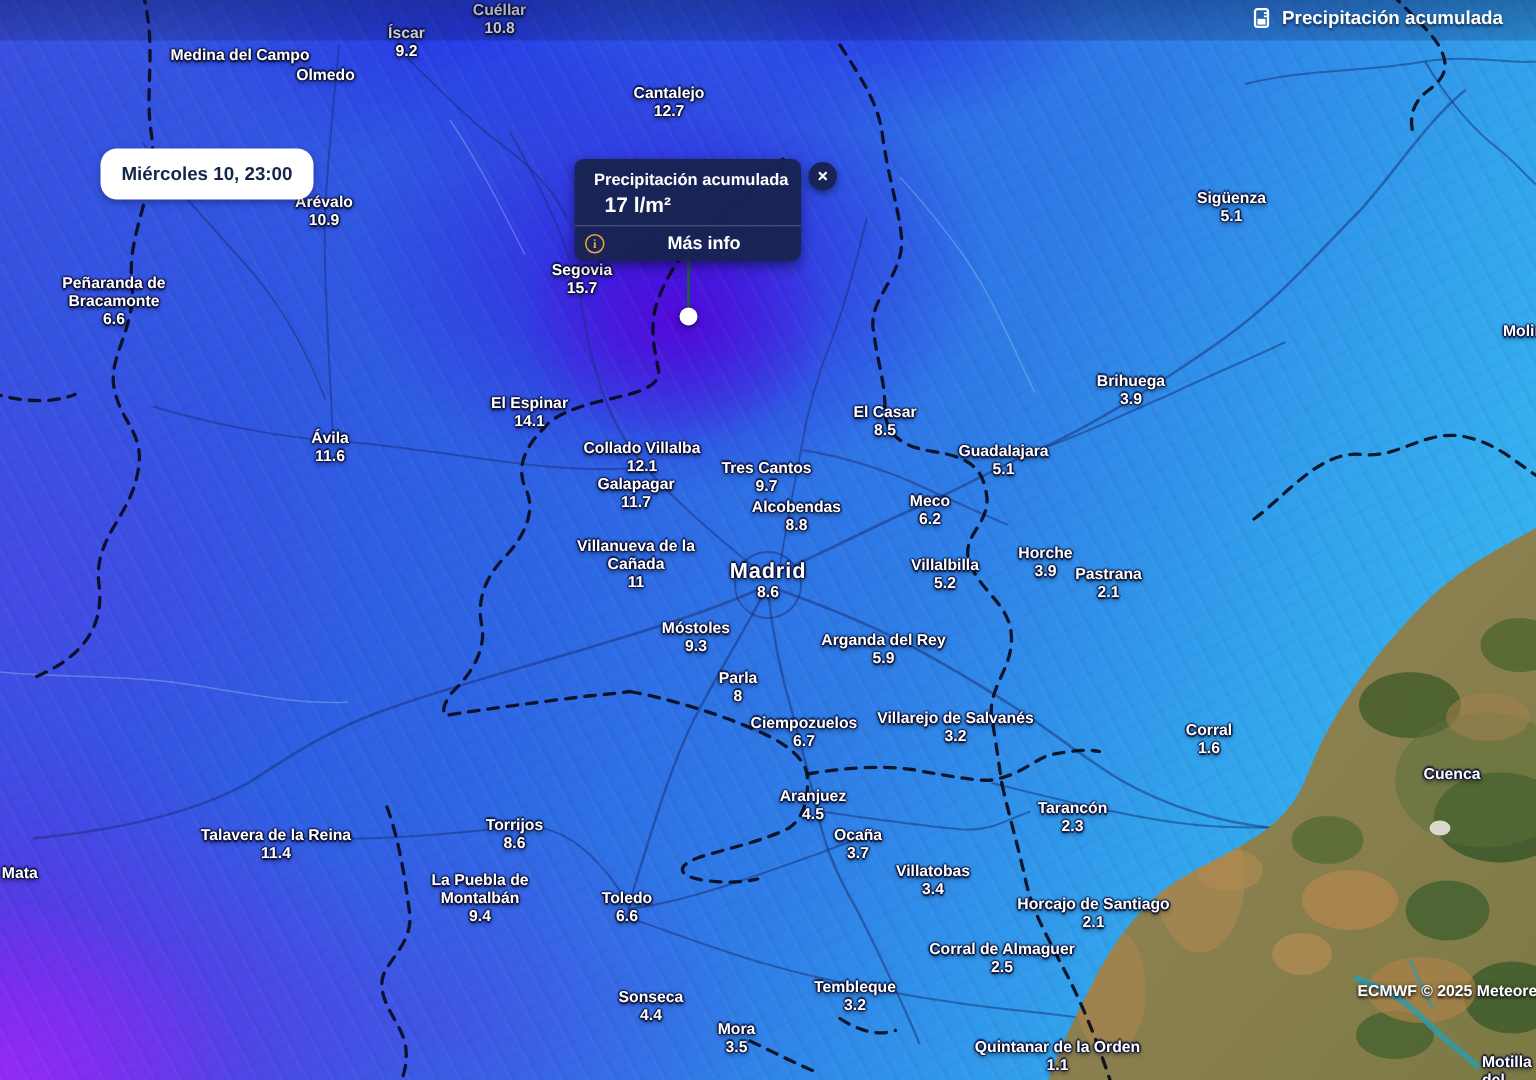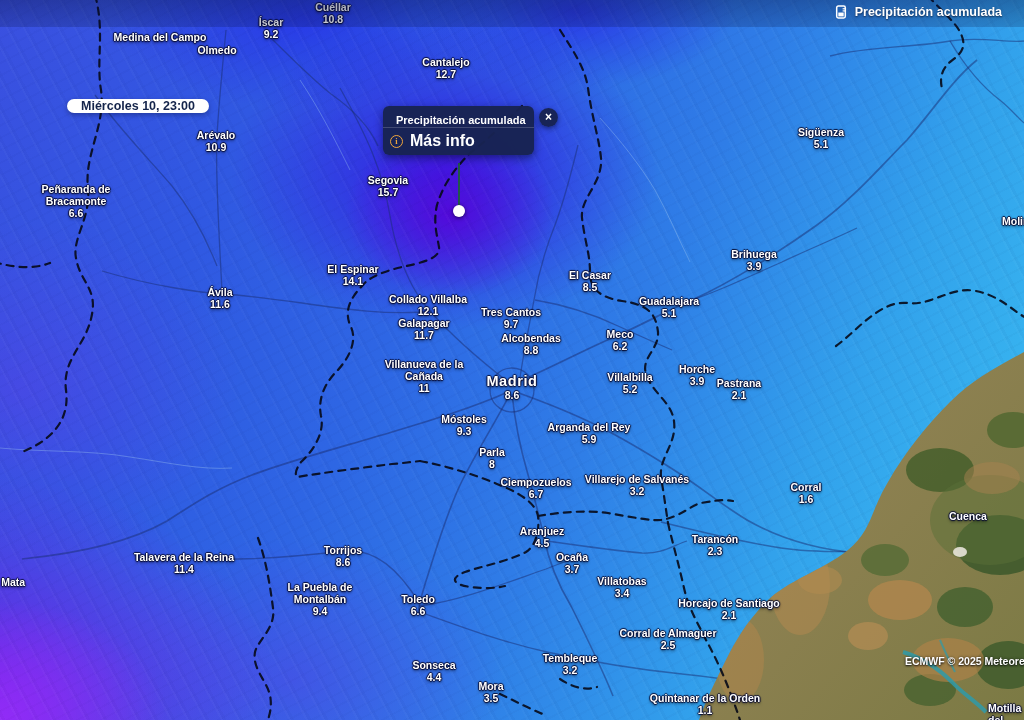--- a/index.html
+++ b/index.html
@@ -54,39 +54,39 @@
   }
   
   .logo{
     position:absolute;left:36px;top:39px;width:196px;height:51px;border-radius:26px;
     background:#fff;display:flex;align-items:center;justify-content:center;gap:1px;
     box-shadow:0 2px 6px rgba(0,10,40,.35);
   }
   .logo-text{font-size:29px;font-weight:bold;color:#2ea7de;letter-spacing:.5px;}
   .logo-o{width:26px;height:26px;margin:0 1px;display:block;}
   .date-badge{
-    position:absolute;left:67px;top:99px;height:14px;border-radius:11px;
+    position:absolute;left:67px;top:99px;height:34px;border-radius:11px;
     background:#fff;display:flex;align-items:center;padding:0 14px;
     color:#14244a;font-size:12.5px;font-weight:bold;white-space:nowrap;
     box-shadow:0 2px 5px rgba(0,10,40,.35);
   }
   
   .popup{
     position:absolute;left:383px;top:106px;width:151px;border-radius:6px;overflow:hidden;
     background:rgba(24,35,82,.97);box-shadow:0 3px 8px rgba(0,5,30,.5);
     color:#fff;
   }
   .popup-title-row{display:flex;align-items:center;gap:6px;padding:7px 9px 1px 7px;}
   .popup-title{font-size:11px;font-weight:bold;white-space:nowrap;}
   .popup-value{font-size:14px;font-weight:bold;padding:1px 9px 6px 20px;}
   .popup-info-row{
     display:flex;align-items:center;gap:7px;padding:4px 9px 5px 7px;
     border-top:1px solid rgba(255,255,255,.18);cursor:pointer;
   }
-  .popup-info-label{font-size:16px;font-weight:bold;}
+  .popup-info-label{font-size:12px;font-weight:bold;margin-left:35px;}
   .info-icon{
     width:11px;height:11px;border-radius:50%;border:1.6px solid #f0a63c;
     color:#f0a63c;font-size:8.5px;font-weight:bold;line-height:11px;text-align:center;
     font-family:"Liberation Serif",serif;flex:0 0 auto;
   }
   .popup-close{
     position:absolute;left:539px;top:108px;width:19px;height:19px;border-radius:50%;
     background:rgba(24,35,82,.97);color:#fff;border:none;padding:0;
     font-size:12px;font-weight:bold;line-height:19px;text-align:center;cursor:pointer;
     box-shadow:0 2px 5px rgba(0,5,30,.5);
@@ -253,20 +253,21 @@
   <div class="popup">
     <div class="popup-title-row">
       <svg class="gauge-icon" width="13" height="13" viewBox="0 0 13 13">
         <rect x="2.5" y="1" width="8" height="11" rx="1.5" fill="none" stroke="#fff" stroke-width="1.4"></rect>
         <rect x="4" y="7" width="5" height="3.6" fill="#fff"></rect>
         <line x1="8" y1="3.5" x2="10.5" y2="3.5" stroke="#fff" stroke-width="1.1"></line>
         <line x1="8" y1="5.5" x2="10.5" y2="5.5" stroke="#fff" stroke-width="1.1"></line>
       </svg>
       <span class="popup-title">Precipitación acumulada</span>
     </div>
+    <div class="popup-value">17 l/m²</div>
     <div class="popup-info-row">
       <span class="info-icon">i</span>
       <span class="popup-info-label">Más info</span>
     </div>
   </div>
   <button class="popup-close">×</button>
 
   <div class="top-strip"></div>
   <div class="legend">
     <svg class="gauge-icon" width="14" height="14" viewBox="0 0 13 13">

